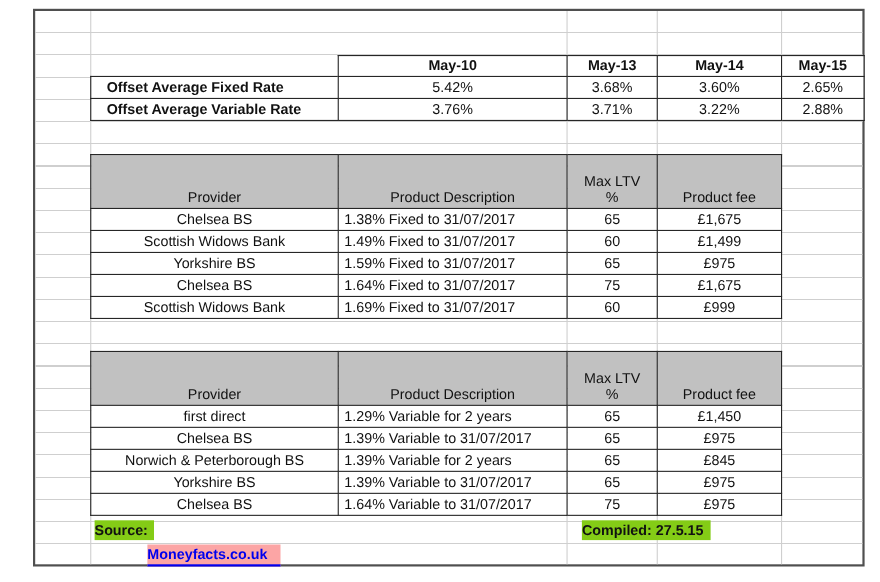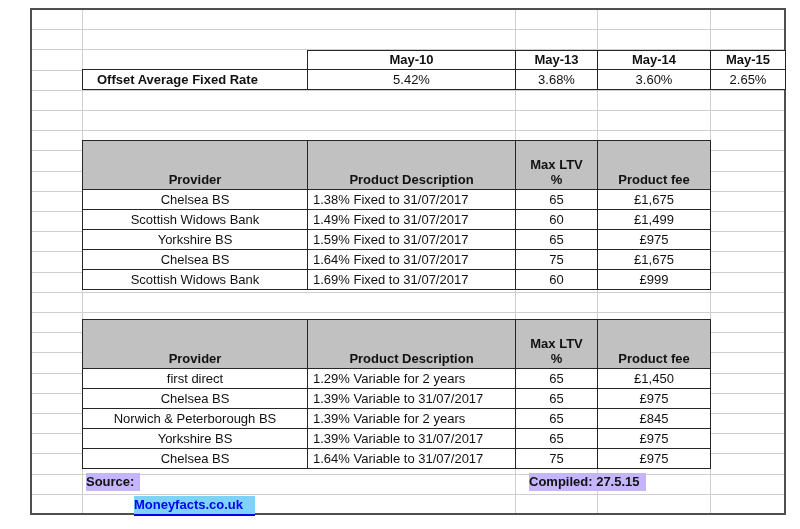--- a/index.html
+++ b/index.html
@@ -37,40 +37,40 @@
   .summary tr.hdr{height:19px;}
   .summary .ghost{border:none;background:transparent;}
   .summary th{font-weight:bold;}
   .summary .rowlabel{text-align:left;padding-left:14px;font-weight:bold;}
 
   
   .rates{left:50px;width:628px;}
   .rates thead tr{height:49px;}
   .rates tbody tr{height:20px;}
   .rates th{
-    background:var(--header-fill);font-weight:bold;
+    background:var(--header-fill);font-weight:normal;
     vertical-align:bottom;padding-bottom:2px;white-space:normal;line-height:15px;
   }
   .rates td.desc{text-align:left;padding-left:5px;}
 
   .section-title{
     position:absolute;left:52px;height:18px;line-height:18px;
     font-size:13.5px;font-weight:bold;background:#fff;padding-right:8px;
   }
   .foot{
     position:absolute;height:18px;line-height:18px;
-    font-size:13px;font-weight:bold;background:#c4b5fd;padding-right:6px;
+    font-size:13px;font-weight:bold;background:#84cc16;padding-right:6px;
   }
   .link-row{
     position:absolute;left:50px;top:485px;width:225px;height:18px;
     line-height:18px;text-align:center;
   }
   .link{
     display:inline-block;color:var(--link-blue);font-size:13px;font-weight:bold;
-    border-bottom:2px solid var(--link-blue);padding-right:12px;background:#7dd3fc;
+    border-bottom:2px solid var(--link-blue);padding-right:12px;background:#fca5a5;
     cursor:pointer;
   }
 </style>
 </head>
 <body>
 
 <div class="sheet">
   <div class="grid-h"></div>
   <div class="gv" style="left:50px"></div>
   <div class="gv" style="left:483px"></div>
@@ -93,20 +93,27 @@
       <th>May-14</th>
       <th>May-15</th>
     </tr>
     <tr>
       <td class="rowlabel">Offset Average Fixed Rate</td>
       <td>5.42%</td>
       <td>3.68%</td>
       <td>3.60%</td>
       <td>2.65%</td>
     </tr>
+    <tr>
+      <td class="rowlabel">Offset Average Variable Rate</td>
+      <td>3.76%</td>
+      <td>3.71%</td>
+      <td>3.22%</td>
+      <td>2.88%</td>
+    </tr>
   </tbody>
     </table>
 
   <table class="rates" style="top:130px">
     <colgroup>
       <col style="width:225px">
         <col style="width:208px">
         <col style="width:82px">
         <col style="width:113px">
     </colgroup>

